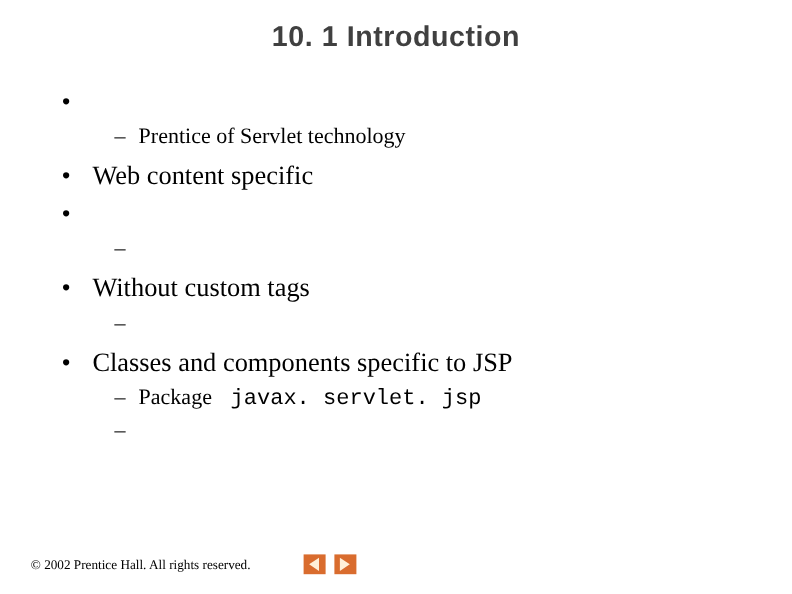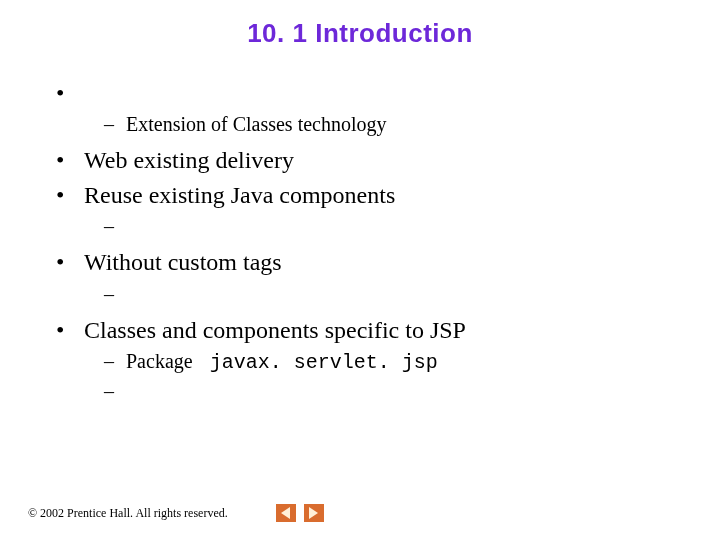--- a/index.html
+++ b/index.html
@@ -8,21 +8,21 @@
     height: 540px;
     background: #fff;
     font-family: "Times New Roman", Times, serif;
     color: #000;
     position: relative;
     overflow: hidden;
   }
   .slide-title {
     font-family: Arial, Helvetica, sans-serif;
     font-weight: bold;
-    color: #6d28d9;
+    color: #404040;
     font-size: 26px;
     text-align: center;
     padding-top: 18px;
     padding-bottom: 28px;
     letter-spacing: 0.5px;
   }
   .content {
     padding-left: 56px;
     padding-right: 40px;
   }
@@ -92,31 +92,30 @@
 
 <div class="slide-title">10. 1   Introduction</div>
 
 <div class="content">
 
   <div class="bullet-l1">
     <span class="marker">•</span>
   </div>
   <div class="bullet-l2">
     <span class="marker">–</span>
-    <span>Extension of Classes technology</span>
+    <span>Prentice of Servlet technology</span>
   </div>
 
   <div class="bullet-l1 gap-before-l1">
     <span class="marker">•</span>
-    <span>Web existing delivery</span>
+    <span>Web content specific</span>
   </div>
 
   <div class="bullet-l1">
     <span class="marker">•</span>
-    <span>Reuse existing Java components</span>
   </div>
   <div class="bullet-l2">
     <span class="marker">–</span>
   </div>
 
   <div class="bullet-l1 gap-before-l1">
     <span class="marker">•</span>
     <span>Without custom tags</span>
   </div>
   <div class="bullet-l2">

